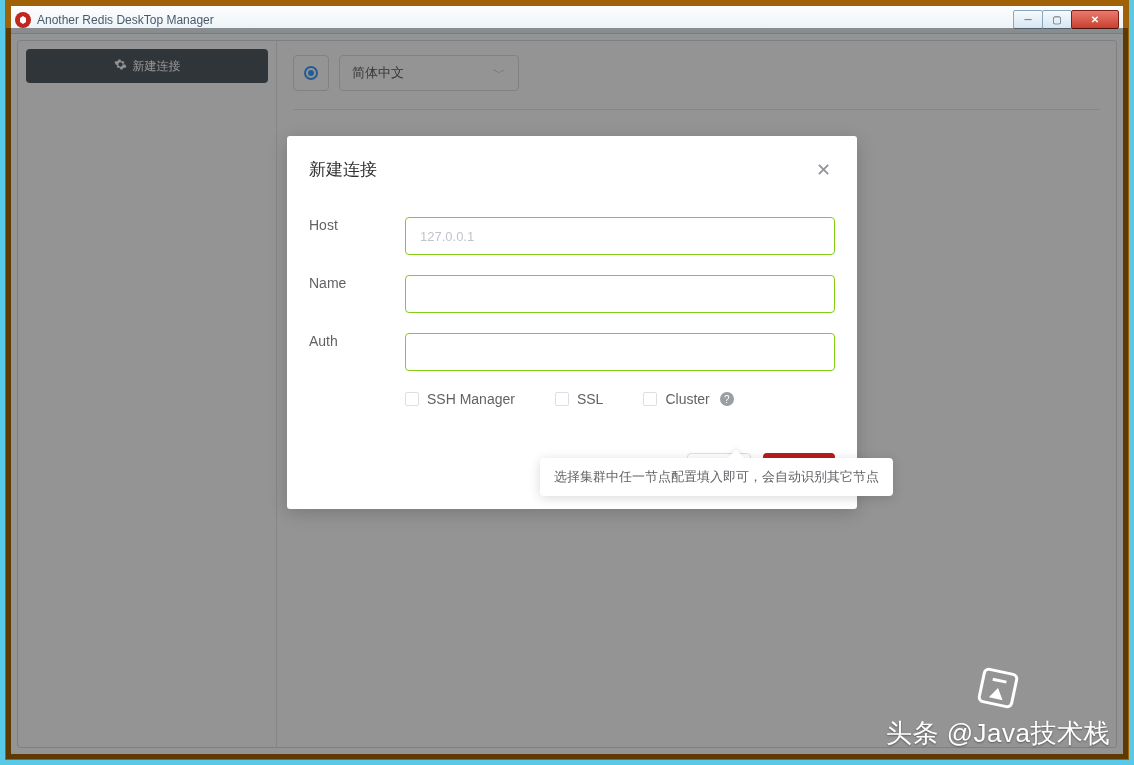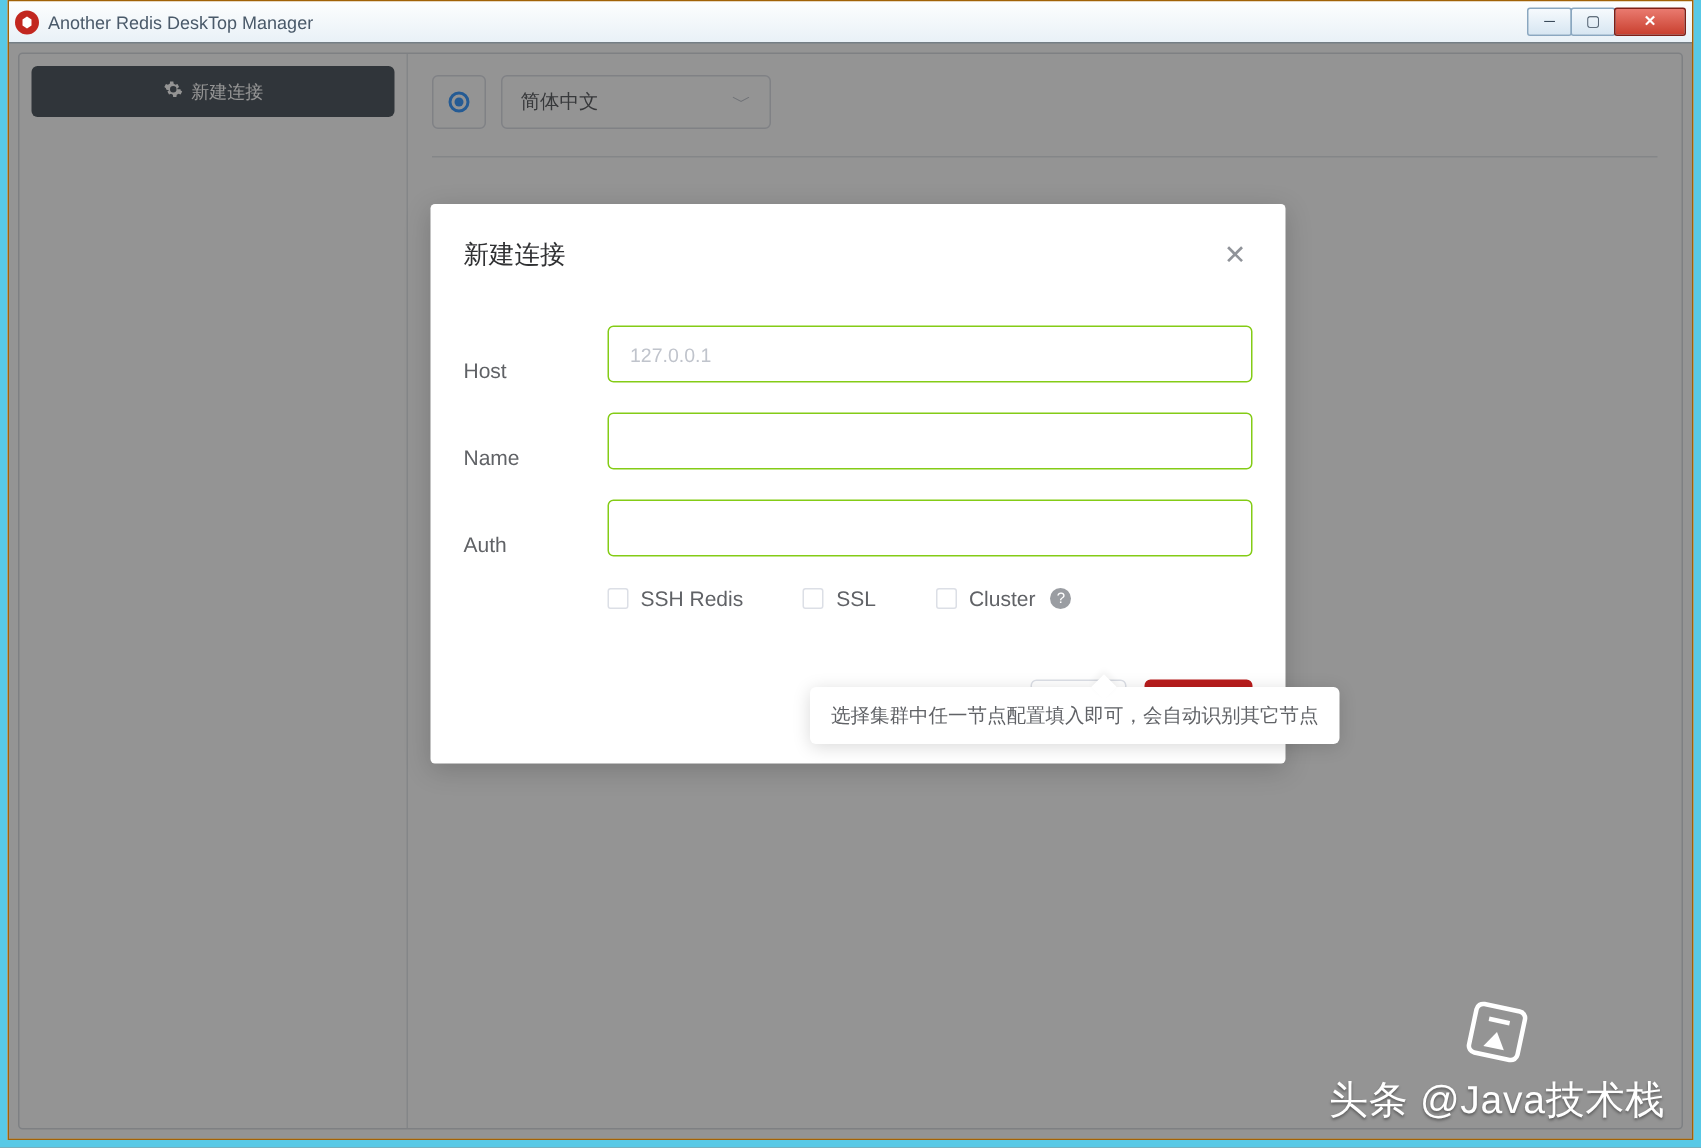--- a/index.html
+++ b/index.html
@@ -9,21 +9,21 @@
   width: 1134px;
   height: 765px;
   overflow: hidden;
   position: relative;
   font-size: 14px;
 }
 .window {
   position: absolute;
   left: 5px; top: 0; right: 5px; bottom: 5px;
   background: #fff;
-  border: 1px solid #a16207;
+  border: 6px solid #a16207;
   display: flex;
   flex-direction: column;
 }
 .titlebar {
   height: 28px;
   background: linear-gradient(#fdfefe,#e9f1f7);
   border-bottom: 1px solid #c9d9e6;
   display: flex;
   align-items: center;
   padding: 0 4px;
@@ -138,21 +138,21 @@
   padding: 22px 22px 22px 22px;
 }
 .dlg-head {
   display: flex; justify-content: space-between; align-items: center;
   margin-bottom: 36px;
 }
 .dlg-title { font-size: 17px; color: #303133; }
 .dlg-close { color: #909399; font-size: 18px; cursor: pointer; padding: 0 4px; }
 
 .form-row {
-  display: flex; align-items: flex-end;
+  display: flex; align-items: flex-start;
   margin-bottom: 20px;
 }
 .form-label {
   width: 96px;
   color: #606266;
   font-size: 14px;
 }
 .form-input {
   flex: 1;
   height: 38px;
@@ -342,21 +342,21 @@
     <input class="form-input" style="">
   </div>
   <div class="form-row">
     <div class="form-label">Auth</div>
     <input class="form-input" style="">
   </div>
 
   <div class="check-row">
     <label class="chk">
       <span class="box"></span>
-      <span>SSH Redis</span>
+      <span>SSH Manager</span>
     </label>
     <label class="chk">
       <span class="box"></span>
       <span>SSL</span>
     </label>
     <label class="chk">
       <span class="box"></span>
       <span>Cluster</span>
       <span class="help-icon">?</span>
     </label>

